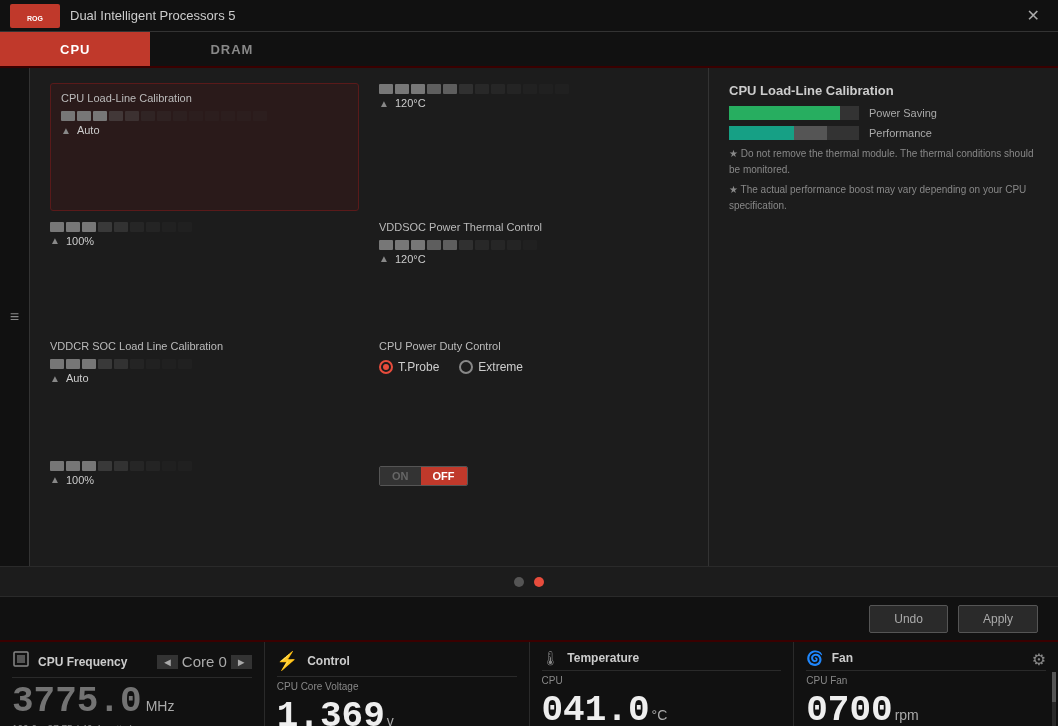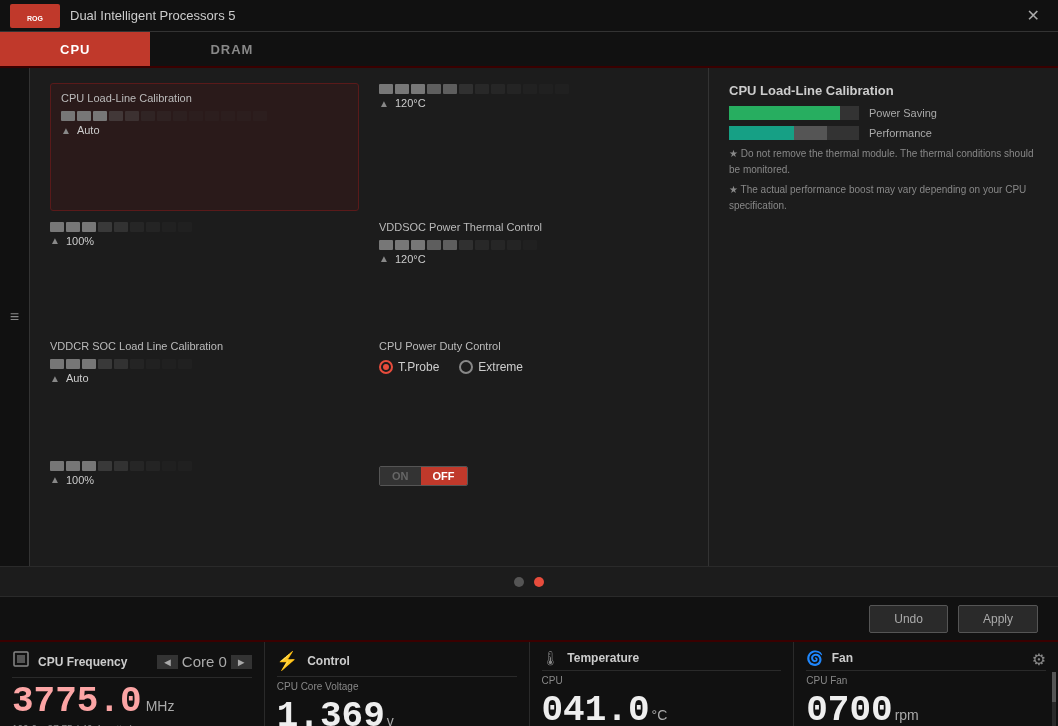--- a/index.html
+++ b/index.html
@@ -320,21 +320,21 @@
       font-size: 16px;
       position: absolute;
       top: 8px;
       right: 12px;
       cursor: pointer;
     }
 
     .big-value {
       font-size: 36px;
       font-weight: bold;
-      color: #fca5a5;
+      color: #737373;
       font-family: 'Courier New', monospace;
       line-height: 1.1;
     }
     .big-unit {
       font-size: 14px;
       color: #aaa;
     }
     .sub-value {
       font-size: 10px;
       color: #888;

